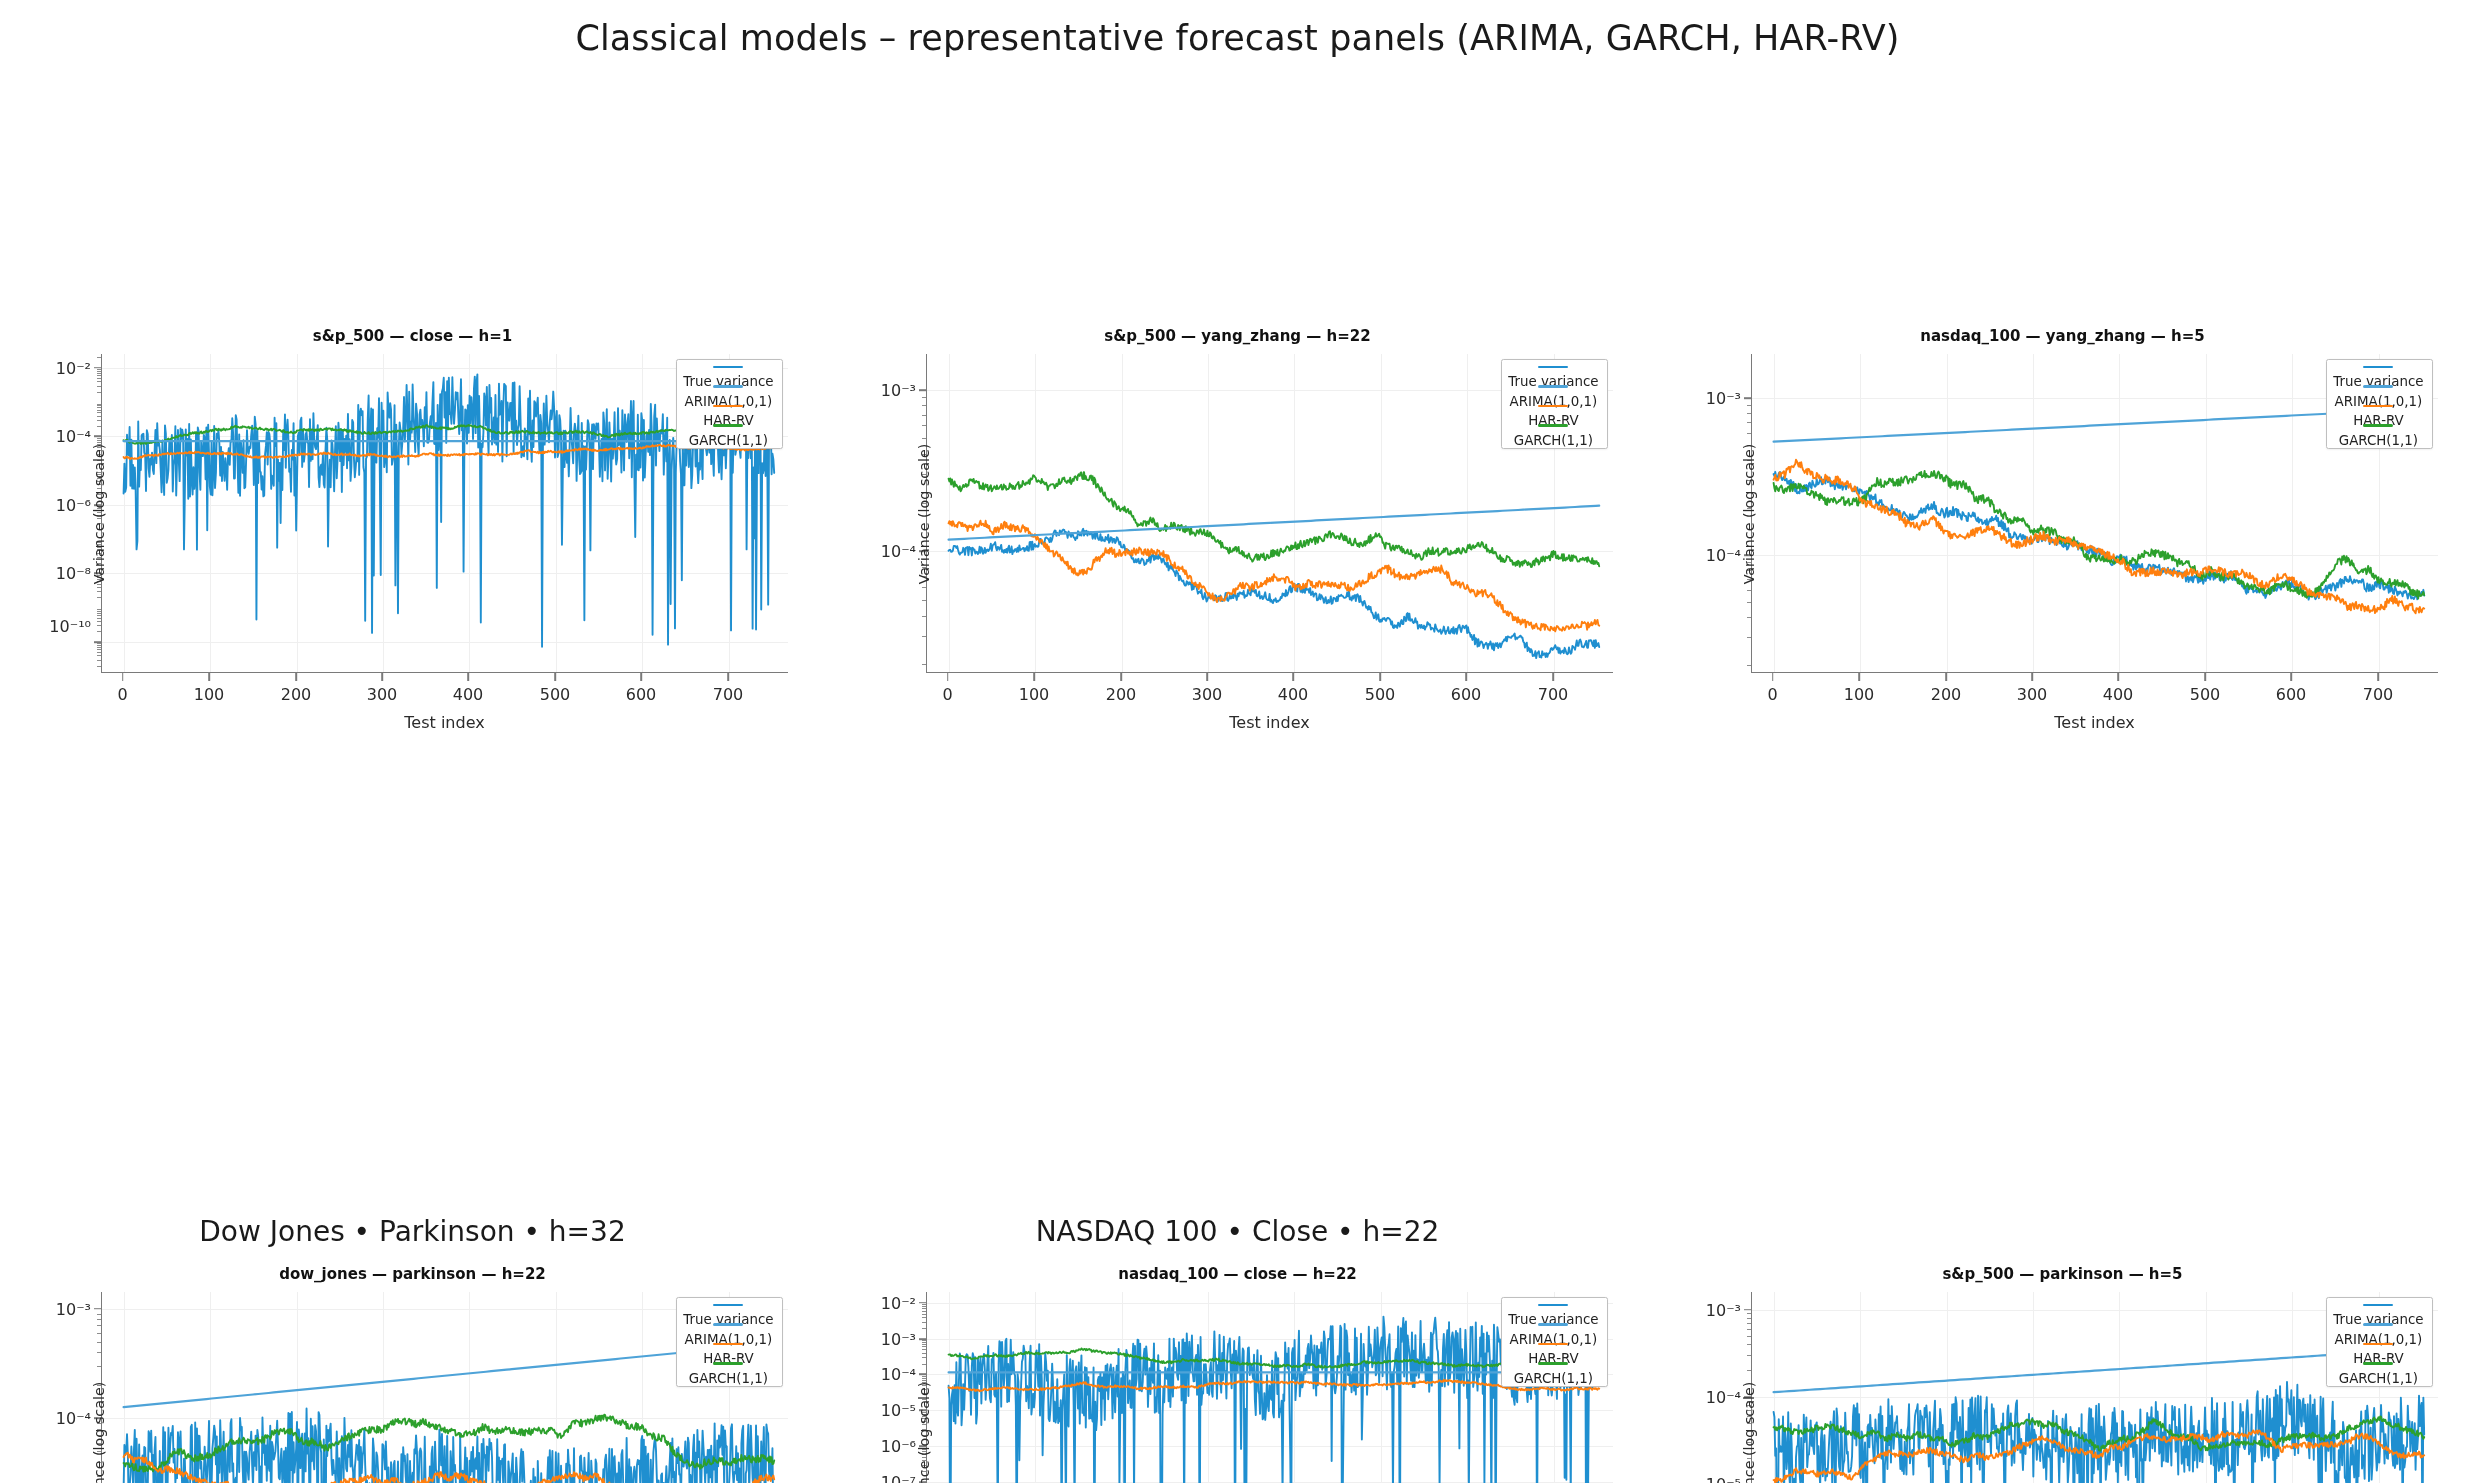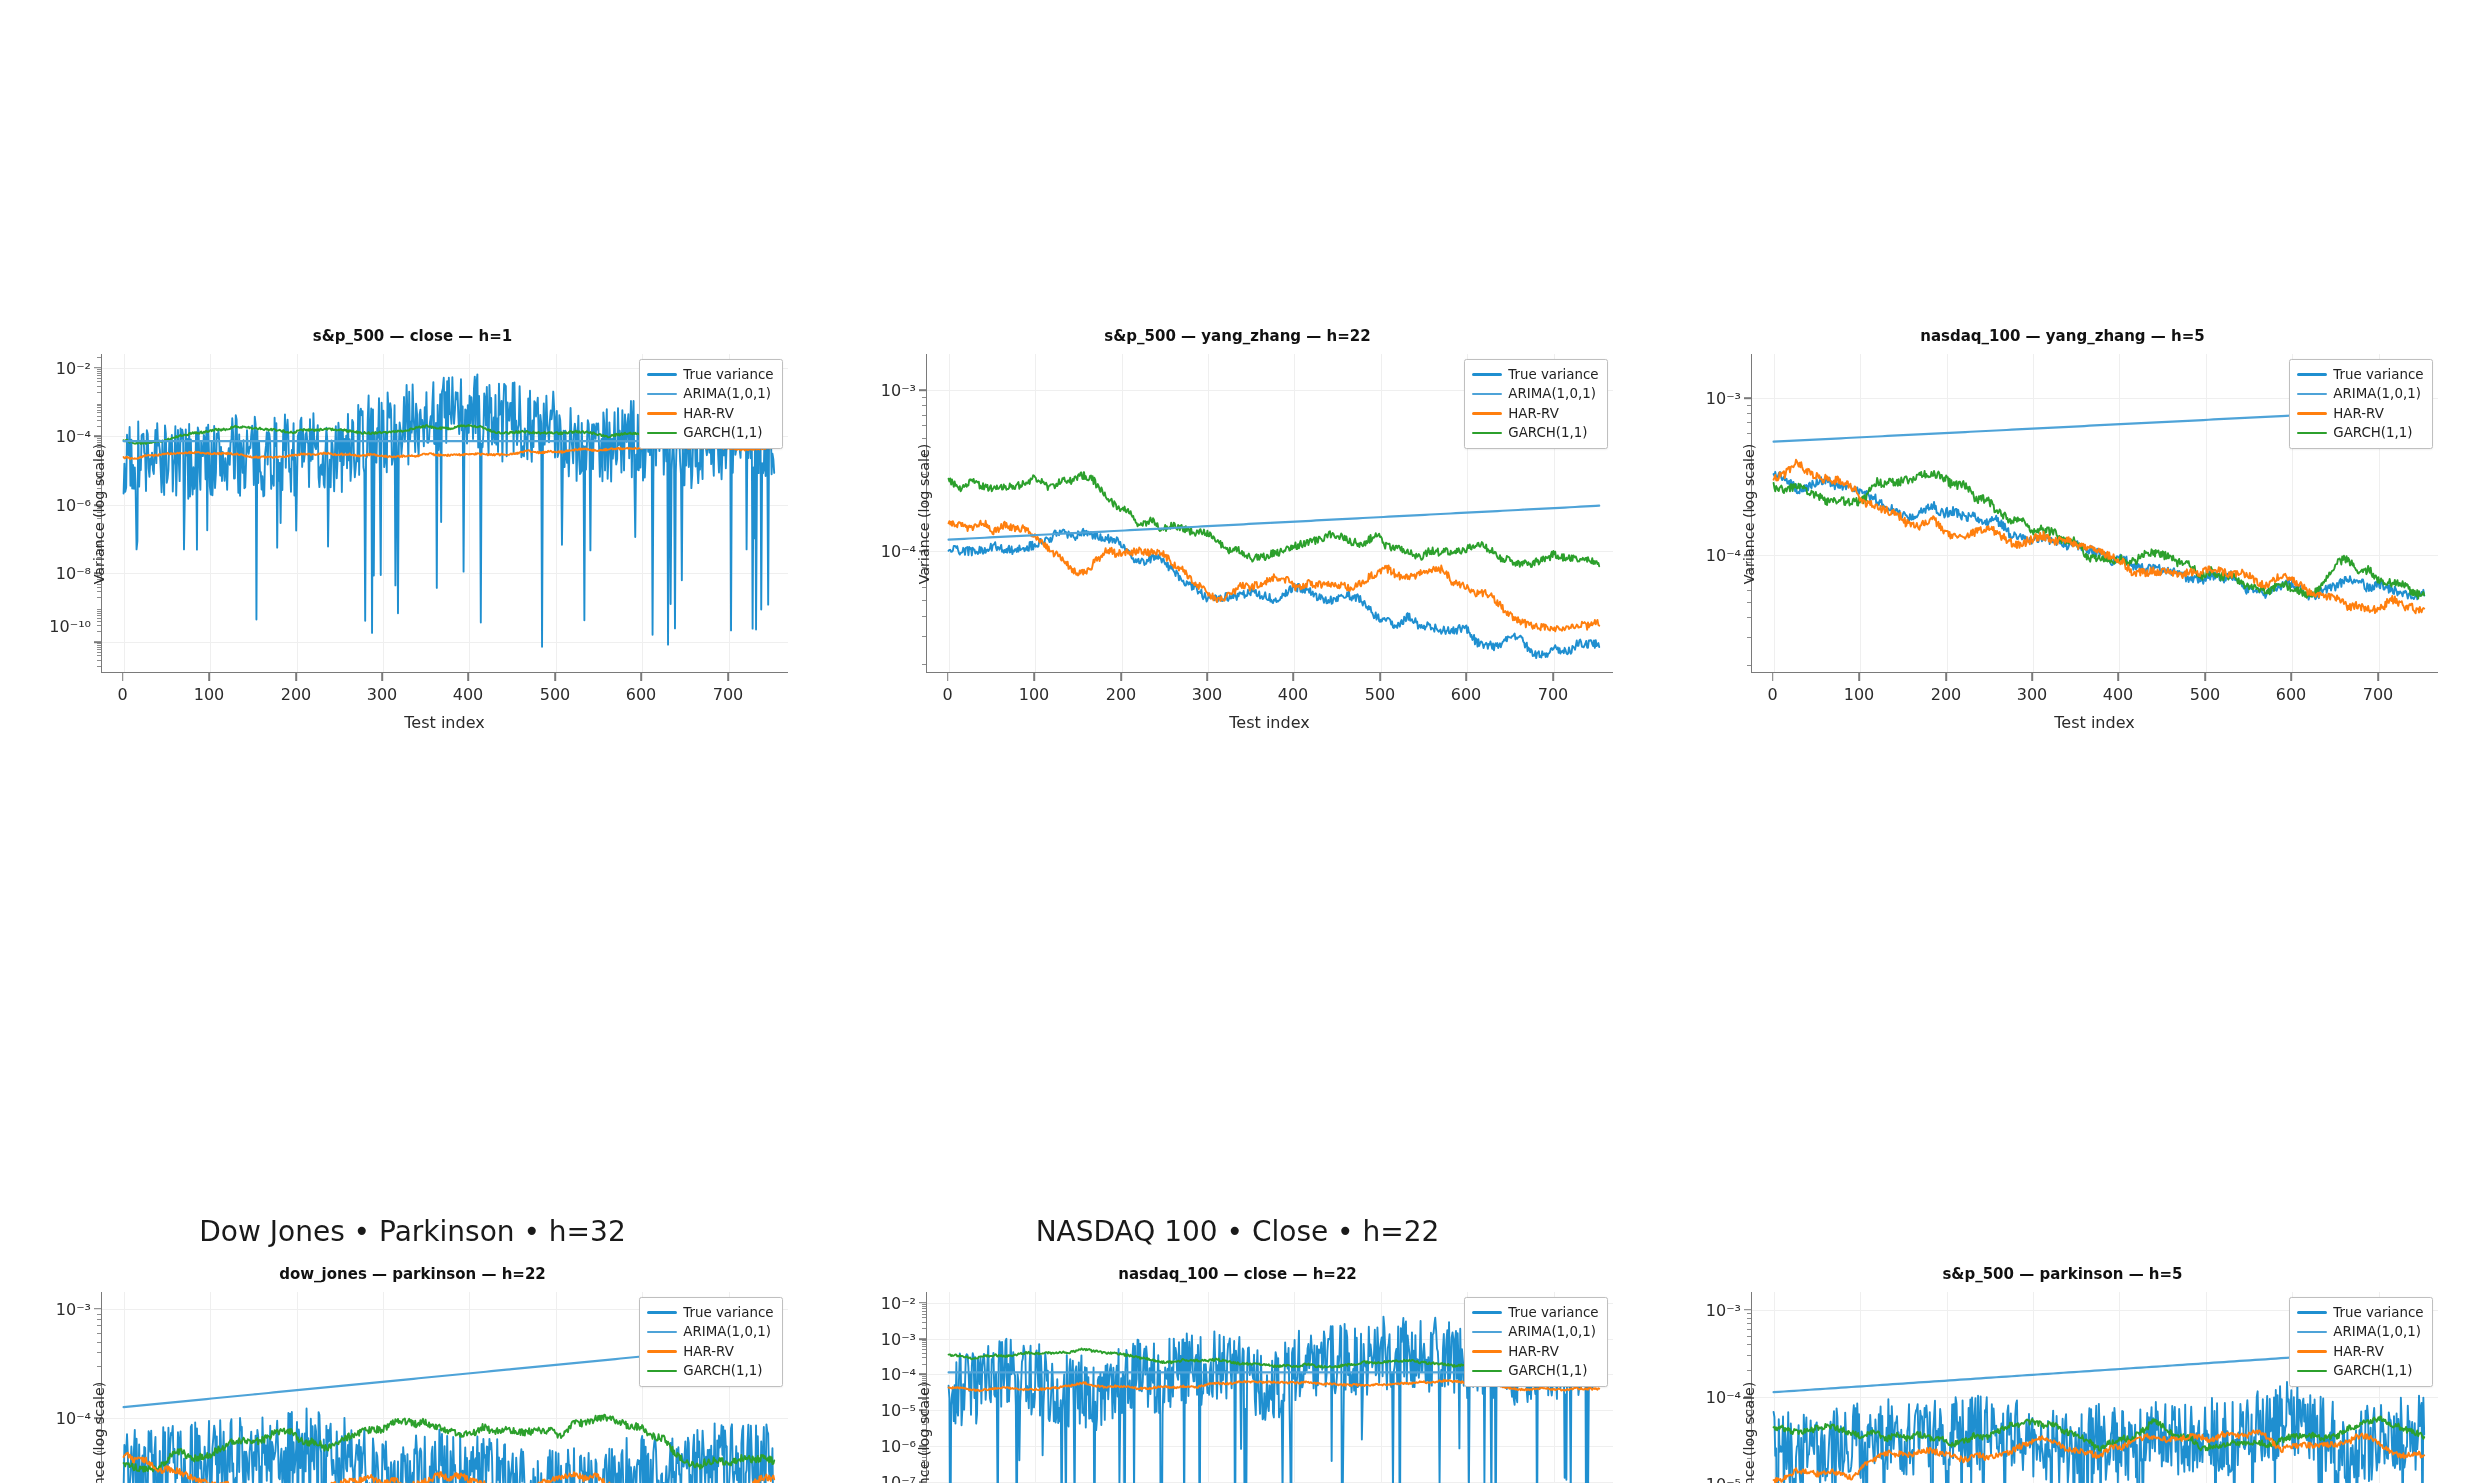--- a/index.html
+++ b/index.html
@@ -66,31 +66,32 @@
 
   
   .legend{
     position:absolute;right:5px;top:5px;
     background:#fff;border:0.8px solid #bfbfbf;border-radius:2.5px;
     padding:5.9px 8.4px 6.7px 6.7px;
     display:flex;flex-direction:column;gap:2.5px;
     box-shadow:0 0.8px 1.7px rgba(0,0,0,.06);
     z-index:6;
   }
-  .legend-row{display:flex;align-items:center;gap:6.7px;height:17px;}
+  .legend-row{display:flex;align-items:center;gap:6.7px;height:17px;flex-direction:column;}
   .legend-swatch{width:30px;height:2.5px;border-radius:1.7px;flex:0 0 auto;}
   .legend-text{font-size:13.4px;color:#222;white-space:nowrap;line-height:1;}
 
   svg.series{position:absolute;left:0;top:0;width:100%;height:100%;display:block;}
 </style>
 </head>
 <body>
 
 <div id="page">
 
+  <div class="suptitle">Classical models – representative forecast panels (ARIMA, GARCH, HAR-RV)</div>
 
   <div class="grid">
     <div class="row">
       <div class="panel c0">
           <div class="axes-title">s&amp;p_500 — close — h=1</div>
           <div class="axes">
             <div class="plotarea">
               <div class="gridline-h" style="top: 13.7px;"></div>
               <div class="gridline-h" style="top: 82px;"></div>
               <div class="gridline-h" style="top: 151px;"></div>

